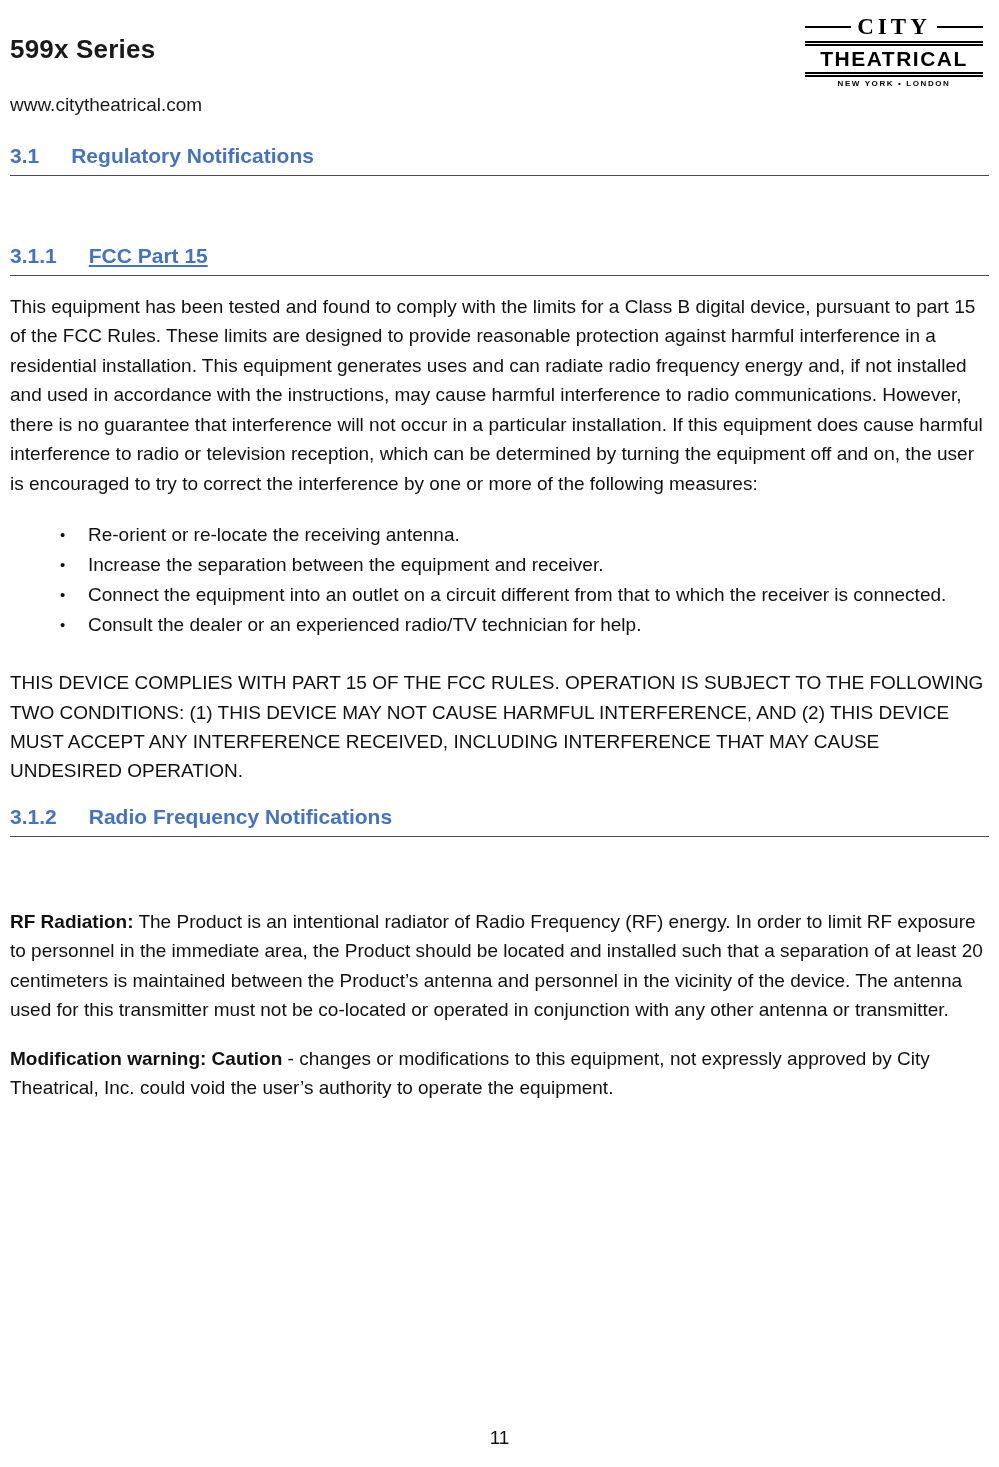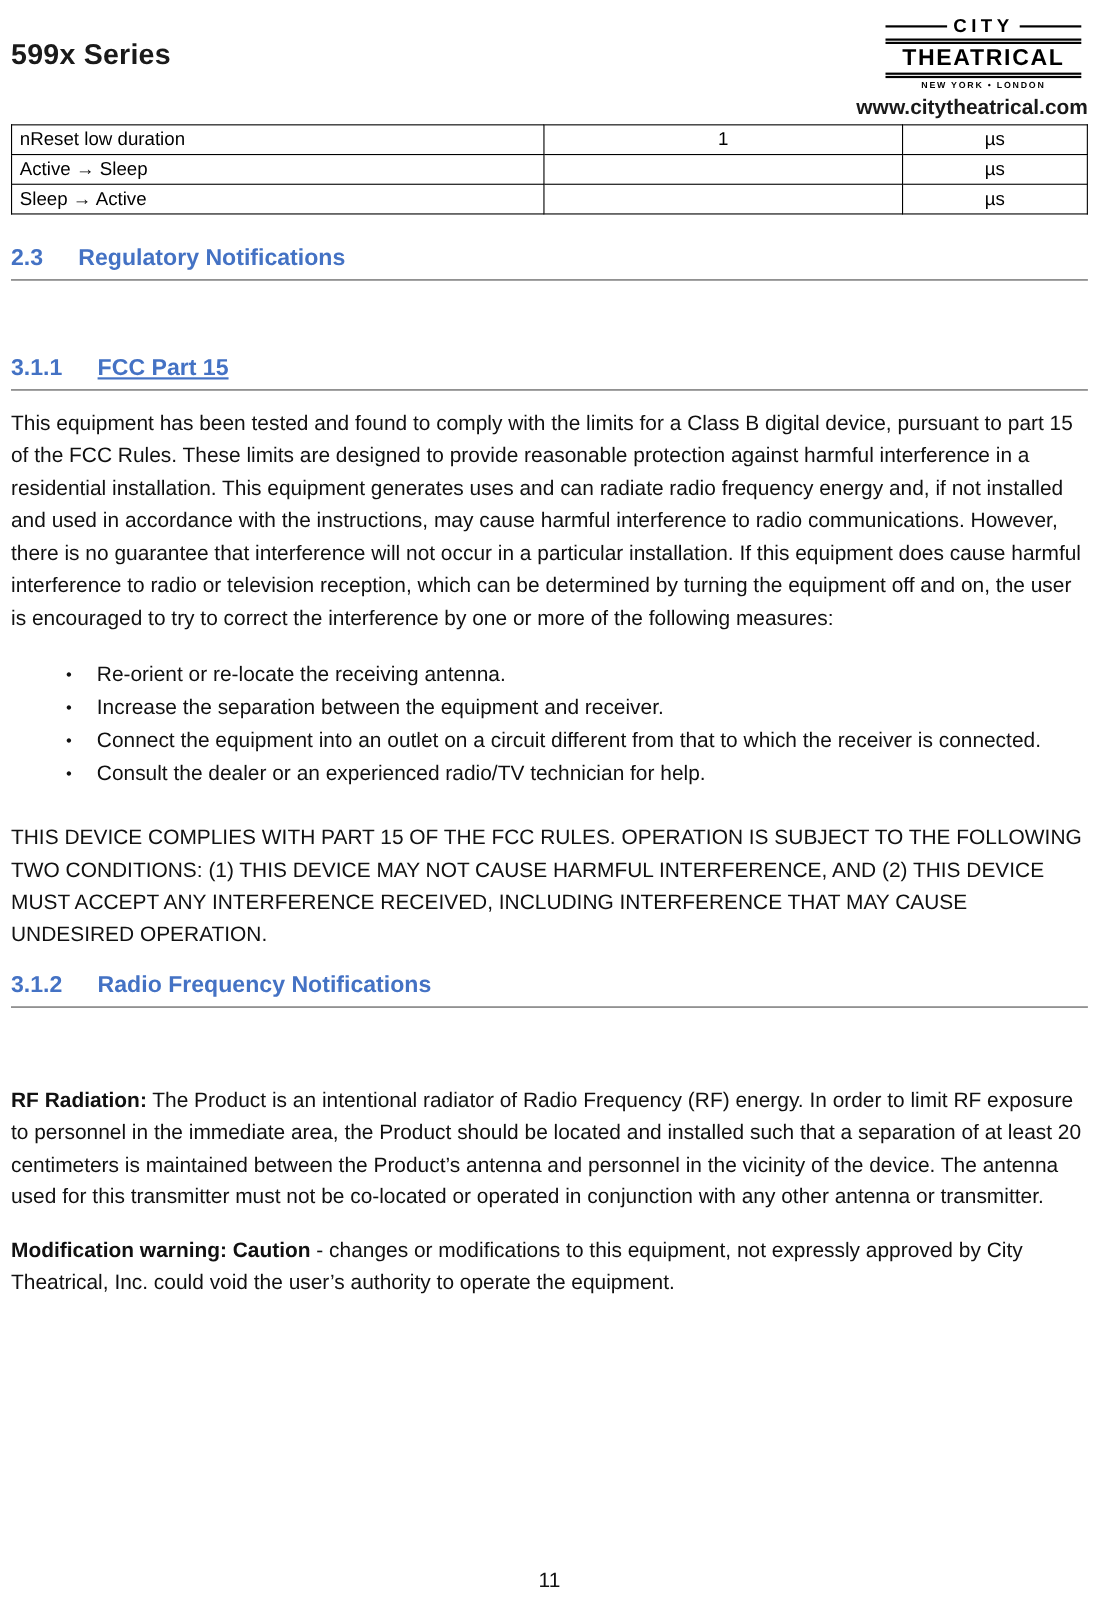--- a/index.html
+++ b/index.html
@@ -33,23 +33,24 @@
   .logo {
     width: 178px;
     text-align: center;
     margin-right: 6px;
     color: #000;
   }
   .logo-top {
     display: flex;
     align-items: center;
     gap: 6px;
-    font-size: 17px;
+    font-size: 23px;
     font-weight: bold;
     letter-spacing: 4px;
+    font-family: Liberation Serif, serif;
   }
   .logo-top::before, .logo-top::after {
     content: "";
     flex: 1;
     border-top: 2px solid #000;
   }
   .logo-main {
     font-size: 21px;
     font-weight: bold;
     letter-spacing: 1.5px;
@@ -58,22 +59,21 @@
     padding: 1px 2px;
     margin-top: 1px;
   }
   .logo-sub {
     font-size: 8px;
     font-weight: bold;
     letter-spacing: 1.6px;
     margin-top: 2px;
   }
   .website {
-    text-align: right;
-    font-weight: bold;
+    font-weight: normal;
     font-size: 19px;
     margin: 6px 0 3px 0;
   }
 
   
   table.timing {
     width: 100%;
     border-collapse: collapse;
     font-size: 17px;
     color: #000;
@@ -148,47 +148,23 @@
   <div class="header-row">
     <div class="doc-title">599x Series</div>
     <div class="logo">
       <div class="logo-top">CITY</div>
       <div class="logo-main">THEATRICAL</div>
       <div class="logo-sub">NEW YORK  •  LONDON</div>
     </div>
   </div>
   <div class="website">www.citytheatrical.com</div>
 
-  <table class="timing">
-    <colgroup>
-      <col style="width:49.5%">
-      <col style="width:33.3%">
-      <col style="width:17.2%">
-    </colgroup>
-    <tbody>
-      <tr>
-        <td>nReset low duration</td>
-        <td class="center">1</td>
-        <td class="center">µs</td>
-      </tr>
-      <tr>
-        <td>Active → Sleep</td>
-        <td class="center"></td>
-        <td class="center">µs</td>
-      </tr>
-      <tr>
-        <td>Sleep → Active</td>
-        <td class="center"></td>
-        <td class="center">µs</td>
-      </tr>
-    </tbody>
-  </table>
 
   <h2 class="sec-heading" id="sec-3-1">
-    <span class="num">2.3</span><span>Regulatory Notifications</span>
+    <span class="num">3.1</span><span>Regulatory Notifications</span>
   </h2>
 
   <h2 class="sec-heading" id="sec-3-1-1">
     <span class="num">3.1.1</span><span>FCC Part 15</span>
   </h2>
 
   <p class="body-text">This equipment has been tested and found to comply with the limits for a Class B digital device, pursuant to part 15 of the FCC Rules. These limits are designed to provide reasonable protection against harmful interference in a residential installation. This equipment generates uses and can radiate radio frequency energy and, if not installed and used in accordance with the instructions, may cause harmful interference to radio communications. However, there is no guarantee that interference will not occur in a particular installation. If this equipment does cause harmful interference to radio or television reception, which can be determined by turning the equipment off and on, the user is encouraged to try to correct the interference by one or more of the following measures:</p>
 
   <ul class="bullets">
     <li>

